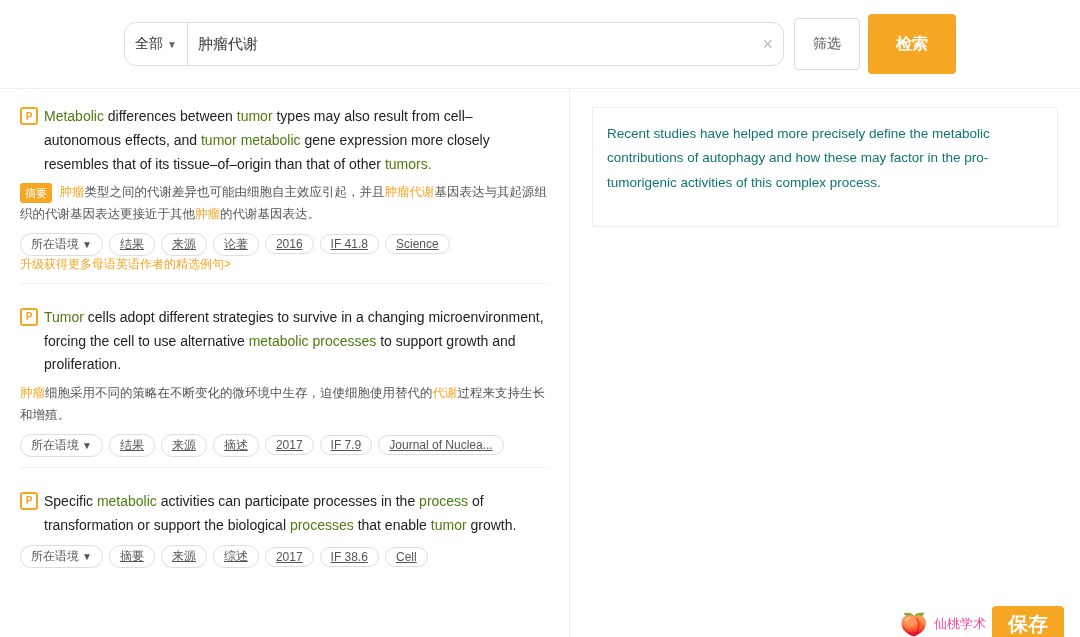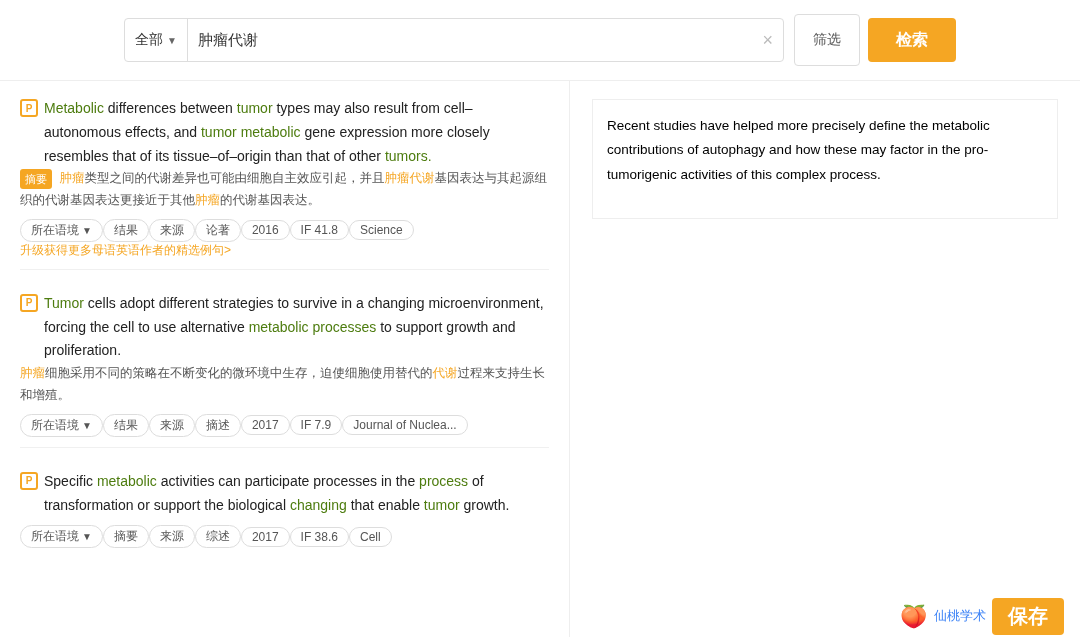--- a/index.html
+++ b/index.html
@@ -20,21 +20,21 @@
       padding: 14px 0 14px 0;
       background: #fff;
       border-bottom: 1px solid #eee;
     }
     .search-inner {
       display: flex;
       align-items: center;
       width: 660px;
       height: 44px;
       border: 1.5px solid #ddd;
-      border-radius: 4px;
+      border-radius: 12px;
       background: #fff;
       overflow: hidden;
     }
     .search-category {
       display: flex;
       align-items: center;
       padding: 0 10px;
       border-right: 1px solid #ddd;
       height: 100%;
       cursor: pointer;
@@ -67,21 +67,21 @@
       padding: 0 18px;
       border: 1.5px solid #ddd;
       background: #fff;
       border-radius: 4px;
       font-size: 14px;
       color: #555;
       cursor: pointer;
     }
     .search-btn {
       margin-left: 8px;
-      height: 44px;
+      height: 60px;
       padding: 0 28px;
       background: #f5a623;
       border: none;
       border-radius: 4px;
       font-size: 16px;
       font-weight: bold;
       color: #fff;
       cursor: pointer;
     }
 
@@ -109,21 +109,21 @@
       font-size: 13.5px;
       line-height: 1.7;
       color: #333;
     }
     .right-panel-text {
       border: 1px solid #eee;
       padding: 14px;
       min-height: 120px;
       font-size: 13.5px;
       line-height: 1.8;
-      color: #000000;
+      color: #0f766e;
     }
 
     
     .result-item {
       margin-bottom: 22px;
       padding-bottom: 10px;
       border-bottom: 1px solid #f0f0f0;
     }
     .result-item:last-child { border-bottom: none; }
 
@@ -161,27 +161,29 @@
       color: #fff;
       font-size: 11px;
       padding: 1px 5px;
       border-radius: 3px;
       margin-right: 4px;
       vertical-align: middle;
     }
     .cn-text {
       font-size: 12.5px;
       color: #555;
+      margin-top: 6px;
       line-height: 1.7;
     }
     .cn-text .hl { color: #f5a623; }
 
     .tag-row {
       display: flex;
       flex-wrap: wrap;
+      gap: 6px;
       margin-top: 8px;
       align-items: center;
     }
     .tag {
       display: inline-flex;
       align-items: center;
       padding: 2px 10px;
       border: 1px solid #ddd;
       border-radius: 12px;
       font-size: 12px;
@@ -192,41 +194,42 @@
     }
     .tag .arrow { font-size: 10px; }
     .tag-plain {
       display: inline-block;
       padding: 2px 10px;
       border: 1px solid #ddd;
       border-radius: 12px;
       font-size: 12px;
       color: #555;
       background: #fff;
+      text-decoration: underline;
     }
 
     .upgrade-link {
       font-size: 12px;
       color: #f5a623;
       display: block;
       cursor: pointer;
     }
 
     
     .branding {
       position: absolute;
       bottom: 10px;
       right: 16px;
       display: flex;
       align-items: center;
       gap: 6px;
     }
     .brand-logo {
       font-size: 13px;
-      color: #3b82f6;
+      color: #ec4899;
     }
     .save-btn {
       background: #f5a623;
       color: #fff;
       border: none;
       border-radius: 4px;
       padding: 5px 16px;
       font-size: 20px;
       cursor: pointer;
       font-weight: bold;
@@ -318,21 +321,21 @@
 
     <div class="result-item">
       <div class="item-header">
         <div class="item-icon">P</div>
         <div class="en-text">
           <span>Specific </span>
           <span class="highlight-orange">metabolic</span>
           <span> activities can participate processes in the </span>
           <span class="highlight-orange">process</span>
           <span> of transformation or support the biological </span>
-          <span class="highlight-orange">changing</span>
+          <span class="highlight-orange">processes</span>
           <span> that enable </span>
           <span class="highlight-orange">tumor</span>
           <span> growth.</span>
         </div>
       </div>
       <div class="tag-row">
         <span class="tag">
             <span>所在语境</span>
             <span class="arrow">▼</span>
           </span>

